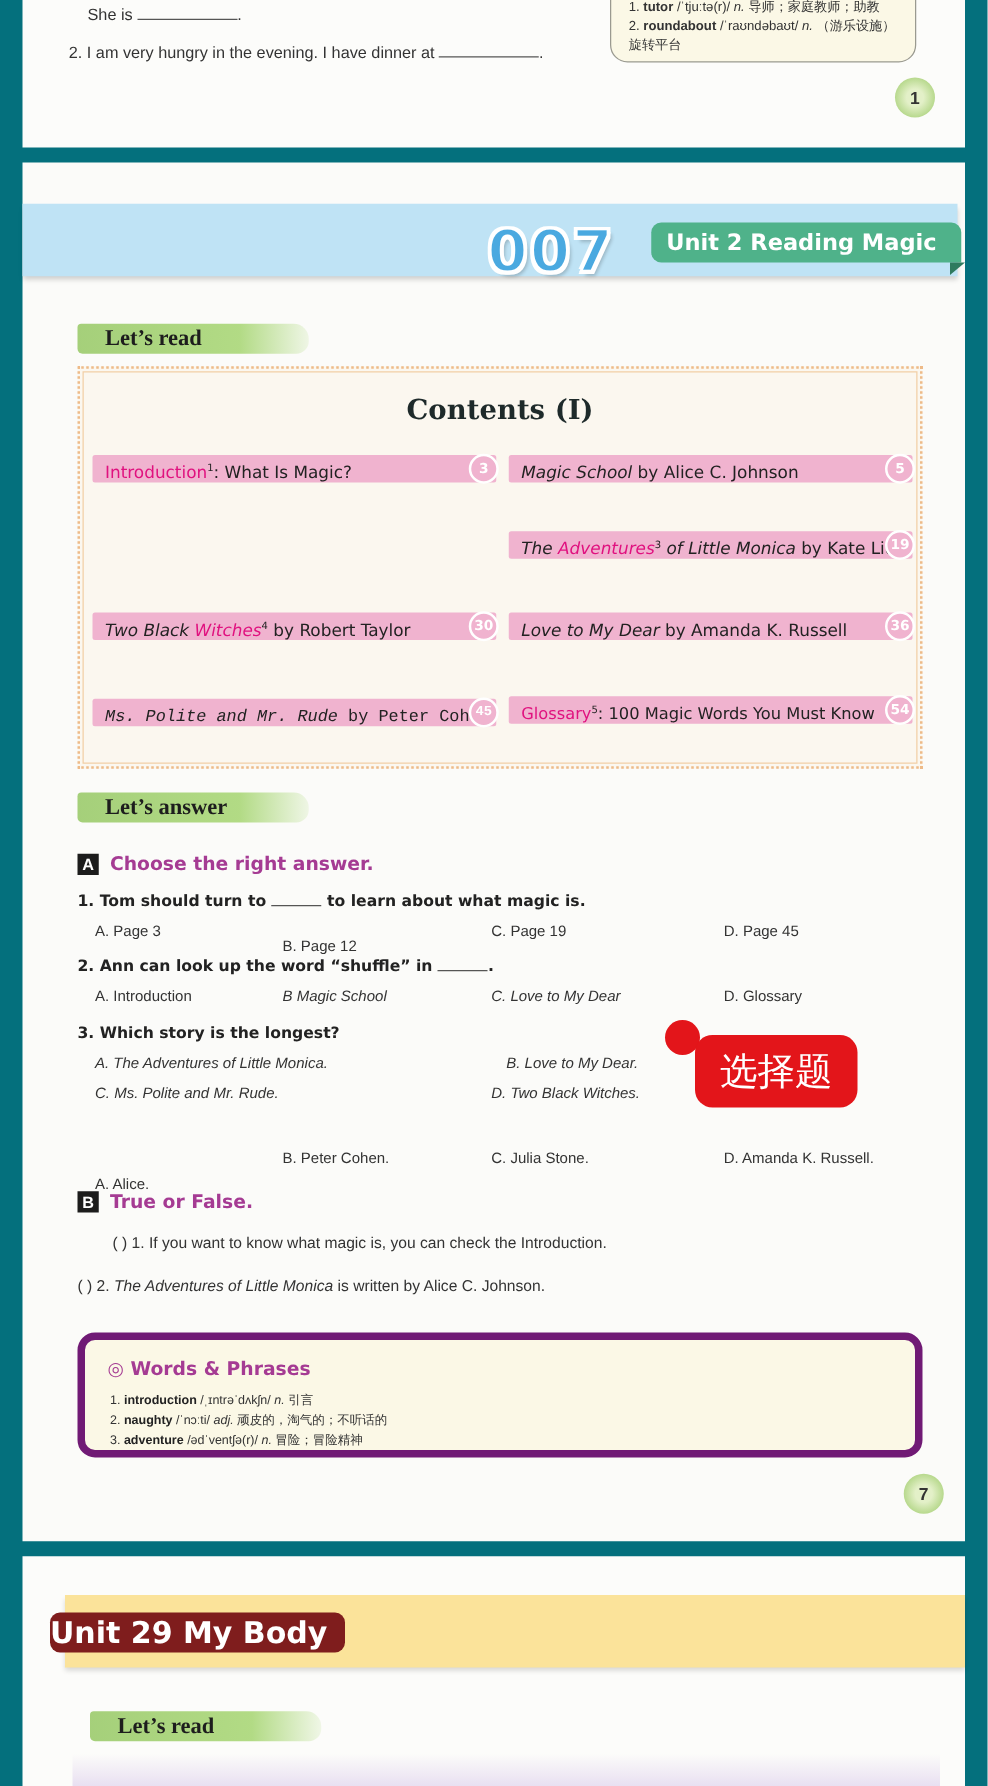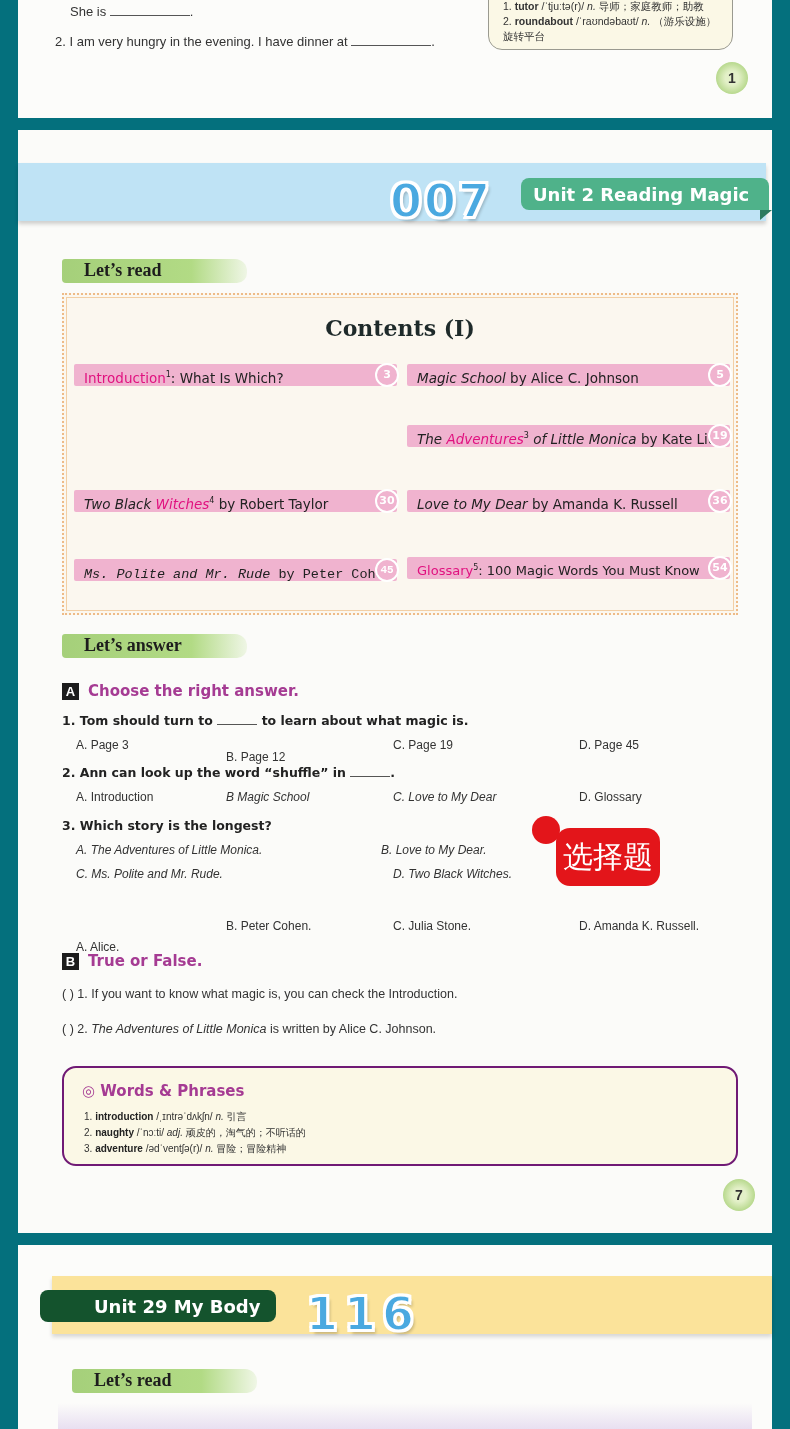--- a/index.html
+++ b/index.html
@@ -104,46 +104,46 @@
     .sec-title { font-weight: bold; font-size: 15px; color: #a53b93; font-family: "DejaVu Sans", sans-serif; }
     .q {
       position: absolute; left: 44px; font-weight: bold; font-size: 12.5px; color: #222;
       font-family: "DejaVu Sans", sans-serif;
     }
     .opt { position: absolute; font-size: 12px; color: #333; }
     .tf { position: absolute; left: 44px; font-size: 12.5px; color: #333; }
 
     .red-dot { position: absolute; left: 514px; top: 686px; width: 28px; height: 28px; border-radius: 50%; background: #e3151a; }
     .red-label {
-      position: absolute; left: 538px; top: 698px; width: 104px; height: 58px; border-radius: 14px;
+      position: absolute; left: 538px; top: 698px; width: 130px; height: 58px; border-radius: 14px;
       background: #e3151a; color: #fff; font-size: 30px; display: flex; align-items: center; justify-content: center;
       font-family: "DejaVu Sans", sans-serif;
     }
 
     .words-box {
       position: absolute; left: 44px; top: 936px; width: 676px; height: 100px;
-      background: #fbf8e6; border: 2px solid #701a75; border-radius: 14px;
+      background: #fbf8e6; border: 6px solid #701a75; border-radius: 14px;
     }
     .words-title {
       position: absolute; left: 18px; top: 14px; color: #a53b93; font-weight: bold; font-size: 15px;
       font-family: "DejaVu Sans", sans-serif;
     }
     .words-col { position: absolute; top: 41px; font-size: 10px; color: #333; line-height: 16px; }
     .words-col b { color: #222; }
 
     
     .banner-yellow {
       position: absolute; left: 34px; top: 31px; width: 720px; height: 58px;
       background: #fbe39a; box-shadow: 0 3px 4px rgba(0,0,0,0.15);
     }
     .unit-tag-orange {
       position: absolute; left: 22px; top: 45px; width: 236px; height: 32px;
-      background: #14532d; border-radius: 8px;
-      color: #fff; font-weight: bold; font-size: 18px;
-      display: flex; align-items: center; padding-left: 54px;
+      background: #7f1d1d; border-radius: 8px;
+      color: #fff; font-weight: bold; font-size: 24px;
+      display: flex; align-items: center; 
       font-family: "DejaVu Sans", sans-serif;
     }
     .unit-tag-orange::before {
       content: ""; position: absolute; left: -2px; bottom: -8px; width: 14px; height: 14px;
       background: #b97a35; border-radius: 0 0 0 10px; z-index: -1;
     }
     .fade-bottom {
       position: absolute; left: 40px; right: 20px; bottom: 0; height: 26px;
       background: linear-gradient(180deg, rgba(240,232,246,0), rgba(230,220,240,0.9));
     }
@@ -179,21 +179,21 @@
   <div class="unit-tag-green">Unit 2 Reading Magic</div>
 
   <div class="section-brush" style="left:44px; top:129px;">
     <span>Let’s read</span>
   </div>
 
   <div class="contents-box">
     <div class="contents-title">Contents (I)</div>
 
     <div class="toc-item" style="left:10px; top:69px;">
-      <span></span><span class="pink">Introduction</span><sup>1</sup><i></i><span>: What Is Which?</span>
+      <span></span><span class="pink">Introduction</span><sup>1</sup><i></i><span>: What Is Magic?</span>
       <span class="pg">3</span>
     </div>
     <div class="toc-item" style="left:343px; top:69px;">
       <span></span><span class="pink"></span><sup></sup><i>Magic School</i><span> by Alice C. Johnson</span>
       <span class="pg">5</span>
     </div>
     <div class="toc-item" style="left:343px; top:130px;">
       <i>The </i><i class="pink">Adventures</i><sup>3</sup><i> of Little Monica</i><span> by Kate Liu</span>
       <span class="pg">19</span>
     </div>
@@ -240,37 +240,37 @@
   </div>
   <div class="opt" style="left:58px; top:660px;">A. Introduction</div>
   <div class="opt" style="left:208px; top:660px; font-style:italic;">B Magic School</div>
   <div class="opt" style="left:375px; top:660px; font-style:italic;">C. Love to My Dear</div>
   <div class="opt" style="left:561px; top:660px;">D. Glossary</div>
 
   <div class="q" style="top:688px;">
     <span>3. Which story is the longest?</span>
   </div>
   <div class="opt" style="left:58px; top:713px; font-style:italic;">A. The Adventures of Little Monica.</div>
-  <div class="opt" style="left:363px; top:713px; font-style:italic;text-align:right;">B. Love to My Dear.</div>
+  <div class="opt" style="left:387px; top:713px; font-style:italic;text-align:right;">B. Love to My Dear.</div>
   <div class="opt" style="left:58px; top:737px; font-style:italic;">C. Ms. Polite and Mr. Rude.</div>
   <div class="opt" style="left:375px; top:737px; font-style:italic;">D. Two Black Witches.</div>
 
   <div class="red-dot"></div>
   <div class="red-label">选择题</div>
 
   <div class="opt" style="left:58px; top:789px;margin-top:21px;">A. Alice.</div>
   <div class="opt" style="left:208px; top:789px;">B. Peter Cohen.</div>
   <div class="opt" style="left:375px; top:789px;">C. Julia Stone.</div>
   <div class="opt" style="left:561px; top:789px;">D. Amanda K. Russell.</div>
 
   <div class="sec-head" style="top:822px;">
     <div class="sec-letter">B</div>
     <div class="sec-title">True or False.</div>
   </div>
-  <div class="tf" style="top:857px;">
+  <div class="tf" style="top:857px;margin-left:28px;">
     <span>(    )</span>
     <span>1.</span>
     <i></i><span>If you want to know what magic is, you can check the Introduction.</span>
   </div>
   <div class="tf" style="top:892px;">
     <span>(    )</span>
     <span>2.</span>
     <i>The Adventures of Little Monica</i><span> is written by Alice C. Johnson.</span>
   </div>
 
@@ -287,18 +287,17 @@
   </div>
 
   <div class="page-badge" style="left:705px; top:1049px;">
     <span>7</span>
   </div>
 </div>
 
 <div class="page page3">
   <div class="banner-yellow"></div>
   <div class="unit-tag-orange">Unit 29 My Body</div>
-  <div class="big-num" style="left:288px; top:42px; letter-spacing:6px;">116</div>
   <div class="section-brush" style="left:54px; top:124px;">
     <span>Let’s read</span>
   </div>
   <div class="fade-bottom"></div>
 </div>
 
 </body></html>

